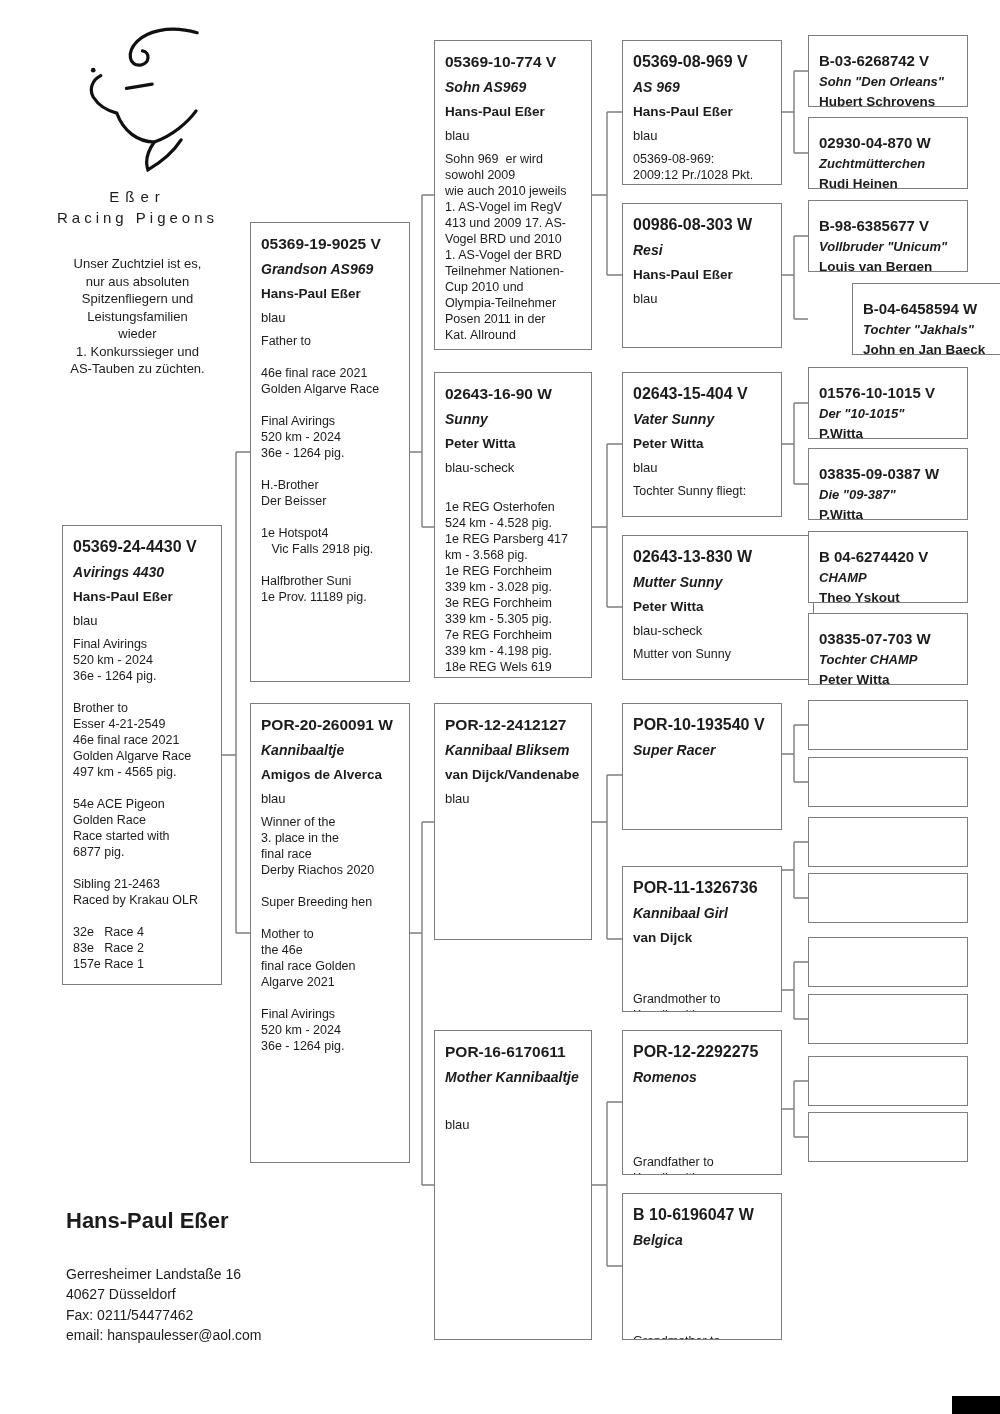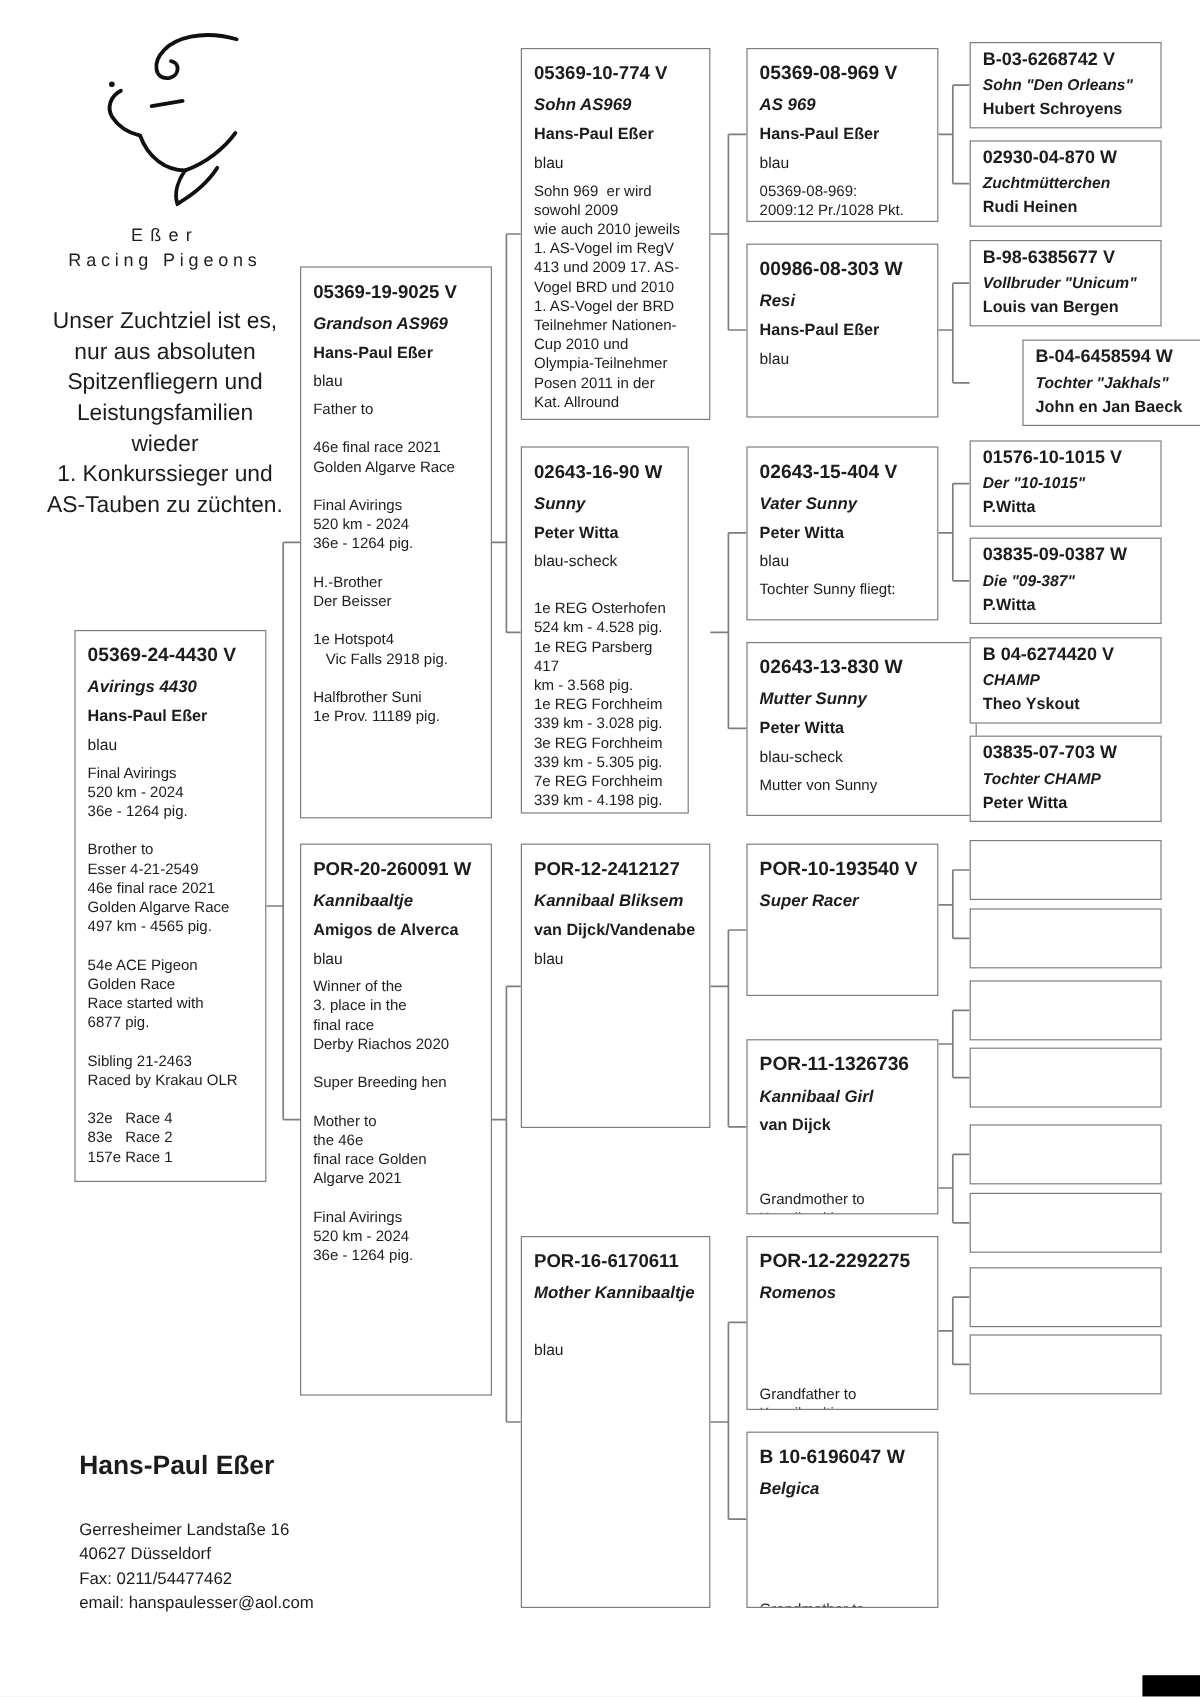--- a/index.html
+++ b/index.html
@@ -8,33 +8,33 @@
     background:#ffffff; font-family:"Liberation Sans", sans-serif; color:#1c1c1c;
     overflow:hidden;
   }
   svg.connectors { position:absolute; left:0; top:0; z-index:0; }
   .logo { position:absolute; left:60px; top:22px; width:150px; height:150px; z-index:1; }
   .brand { position:absolute; left:30px; top:188px; width:215px; text-align:center; z-index:1; }
   .brand-line1 { font-size:15px; letter-spacing:6px; }
   .brand-line2 { font-size:15px; letter-spacing:4px; margin-top:4px; }
   .motto {
     position:absolute; left:30px; top:255px; width:215px; text-align:center;
-    font-size:19px; line-height:1.35; white-space:pre-wrap; z-index:1;
+    font-size:13px; line-height:1.35; white-space:pre-wrap; z-index:1;
   }
   .pbox {
     position:absolute; background:#ffffff; border:1px solid #7d7d7d;
     padding:8px 10px; box-sizing:border-box; overflow:hidden; z-index:1;
   }
   .ring   { font-size:16px; font-weight:bold; margin:4px 0 8px; }
   .col2 .ring, .col3 .ring { font-size:15.5px; }
   .pname  { font-size:14px; font-weight:bold; font-style:italic; margin-bottom:9px; min-height:14px; }
   .breeder{ font-size:13.5px; font-weight:bold; margin-bottom:9px; min-height:14px; }
   .pcolor { font-size:13px; margin-bottom:8px; min-height:13px; }
   .details{ font-size:12.5px; line-height:1.28; white-space:pre-wrap; }
-  .small  { padding:3px 10px; }
+  .small  { padding:14px 10px; }
   .small .ring   { font-size:15px; margin:2px 0 5px; }
   .small .pname  { font-size:13px; margin-bottom:5px; min-height:0; }
   .small .breeder{ font-size:13.5px; margin-bottom:0; min-height:0; }
   .contact-name { position:absolute; left:66px; top:1208px; font-size:22px; font-weight:bold; z-index:1; }
   .contact-address {
     position:absolute; left:66px; top:1264px; font-size:14px; line-height:1.45;
     white-space:pre-wrap; z-index:1;
   }
   .corner-bar { position:absolute; left:952px; top:1396px; width:48px; height:18px; background:#000; z-index:1; }
 </style>
@@ -169,21 +169,21 @@
 1. AS-Vogel im RegV
 413 und 2009 17. AS-
 Vogel BRD und 2010
 1. AS-Vogel der BRD
 Teilnehmer Nationen-
 Cup 2010 und
 Olympia-Teilnehmer
 Posen 2011 in der
 Kat. Allround</div>
   </div>
-  <div class="pbox col3" style="left:434px;top:372px;width:140px;height:306px">
+  <div class="pbox col3" style="left:434px;top:372px;width:158px;height:306px">
     <div class="ring">02643-16-90 W</div>
     <div class="pname">Sunny</div>
     <div class="breeder">Peter Witta</div>
     <div class="pcolor">blau-scheck</div>
     <div class="details">
 1e REG Osterhofen
 524 km - 4.528 pig.
 1e REG Parsberg 417
 km - 3.568 pig.
 1e REG Forchheim

